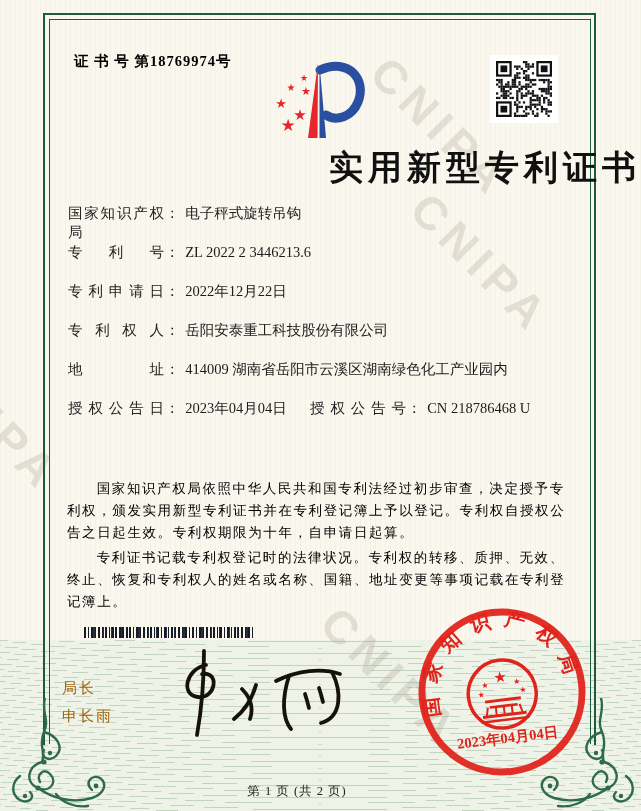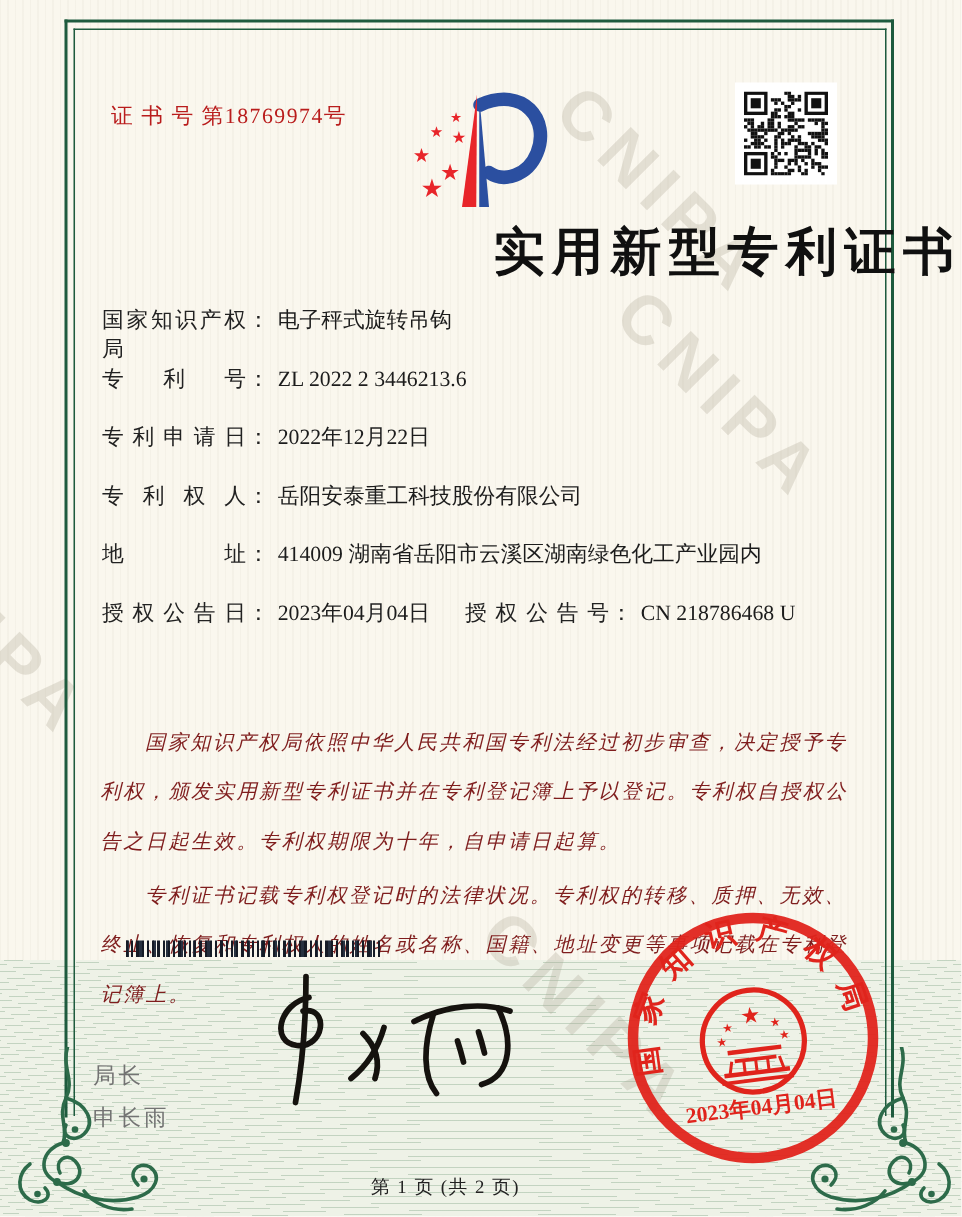--- a/index.html
+++ b/index.html
@@ -35,22 +35,22 @@
     border:2.5px solid #1e5b3e;border-bottom:none;
   }
   .frame-inner{
     position:absolute;left:49px;top:19px;width:540px;height:724px;z-index:3;
     border:1px solid #1e5b3e;border-bottom:none;
   }
   .flourish{position:absolute;z-index:4;}
   .flourish-left{left:0px;top:698px;}
   .flourish-right{left:528px;top:698px;transform:scaleX(-1);}
   .cert-no{
-    position:absolute;left:74px;top:68px;z-index:5;
-    font-size:14.5px;color:#b91c1c;letter-spacing:1px;
+    position:absolute;left:74px;top:52px;z-index:5;
+    font-size:14.5px;color:#000000;letter-spacing:1px;font-weight:bold;
   }
   .logo{position:absolute;left:253px;top:50px;z-index:5;}
   .qr-box{
     position:absolute;left:490px;top:55px;width:68px;height:68px;z-index:5;
     background:#ffffff;
   }
   .qr-box svg{position:absolute;left:6px;top:6px;}
   .doc-title{
     position:absolute;left:0;top:145px;width:641px;z-index:5;
     text-align:right;font-size:34px;font-weight:bold;color:#101010;
@@ -60,35 +60,34 @@
   .frow{position:relative;height:39px;font-size:14.5px;color:#222;}
   .flabel{
     display:inline-block;width:96px;text-align:justify;text-align-last:justify;
     vertical-align:top;color:#222;
   }
   .fcolon{display:inline-block;margin:0 2px 0 1px;}
   .fvalue{color:#1c1c1c;}
   .grant2{position:absolute;left:242px;top:0;}
   .legal{
     position:absolute;left:67px;top:478px;width:508px;z-index:5;
-    font-size:13.5px;line-height:33px;letter-spacing:1.6px;color:#7f1d1d;
-    font-style:italic;
+    font-size:13.5px;line-height:22px;letter-spacing:1.6px;color:#000000;
   }
   .legal p{margin:0 0 3px 0;text-indent:2.2em;}
   .barcode{
     position:absolute;left:84px;top:627px;width:170px;height:11px;z-index:5;
     background:
       repeating-linear-gradient(90deg,#161b26 0 1.5px,transparent 1.5px 3.5px),
       repeating-linear-gradient(90deg,#27303f 0 2px,transparent 2px 9px);
   }
   .signature{position:absolute;left:168px;top:645px;z-index:5;}
   .officer{
-    position:absolute;left:62px;top:704px;z-index:5;
+    position:absolute;left:62px;top:674px;z-index:5;
     font-family:"Liberation Sans","DejaVu Sans",sans-serif;
-    font-size:15px;line-height:28px;letter-spacing:2px;color:#737373;font-weight:500;
+    font-size:15px;line-height:28px;letter-spacing:2px;color:#a16207;font-weight:500;
   }
   .seal{position:absolute;left:412px;top:602px;z-index:6;transform:rotate(-7deg);}
   .seal text{font-family:"Liberation Serif","DejaVu Serif",serif;}
   .footer{
     position:absolute;left:0;top:783px;width:594px;z-index:5;
     text-align:center;font-size:12.5px;color:#222;letter-spacing:1px;
   }
 </style>
 </head>
 <body>

